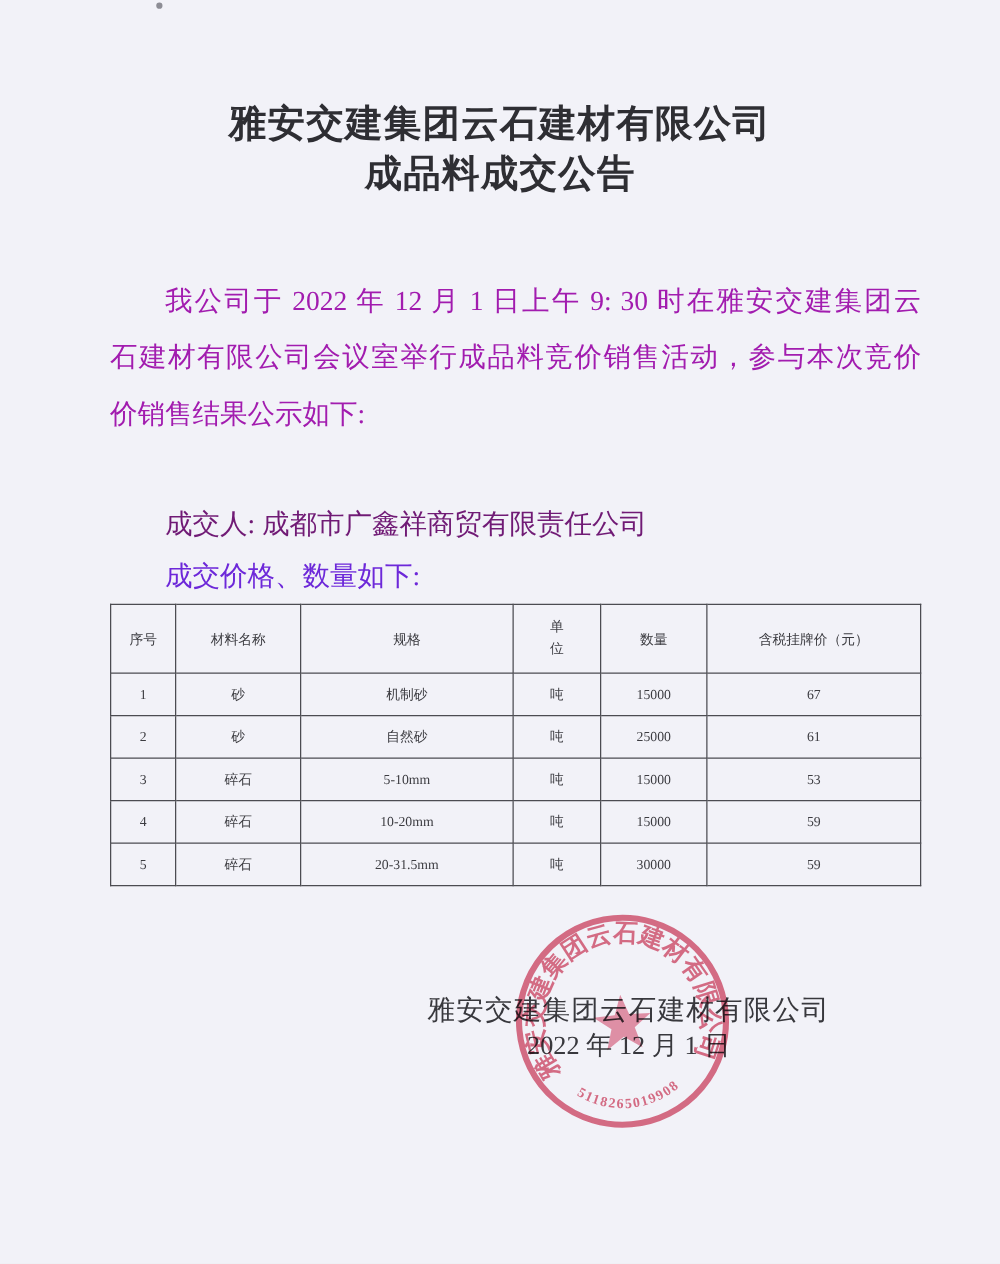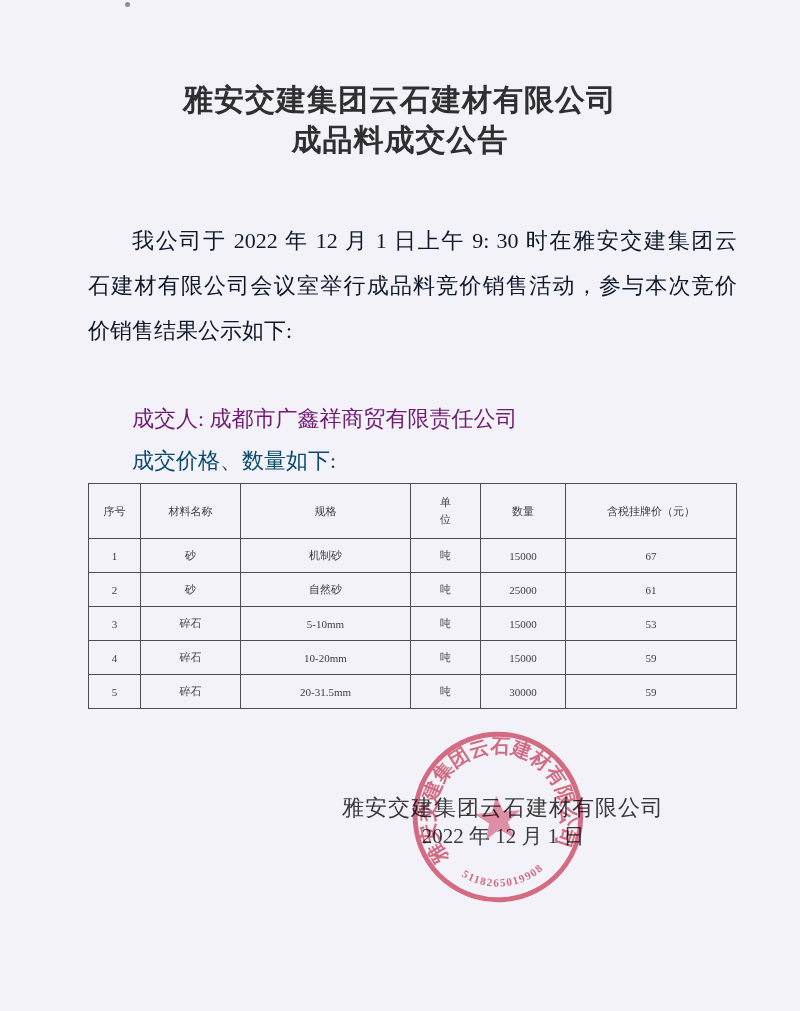--- a/index.html
+++ b/index.html
@@ -18,28 +18,28 @@
   }
   .title{
     position:absolute;left:0;width:800px;margin:0;
     text-align:center;font-size:30px;font-weight:bold;color:#2e2e33;
     letter-spacing:1px;line-height:40px;
   }
   .title.l1{top:80px;}
   .title.l2{top:120px;}
   .body-text{
     position:absolute;left:88px;top:218px;width:649px;
-    font-size:22px;color:#0f172a;
+    font-size:22px;color:#a21caf;
   }
   .pline{line-height:45px;white-space:nowrap;}
   .body-text .pline{white-space:normal;}
   .jl{text-align:justify;text-align-last:justify;}
   .indent{text-indent:2em;}
   .winner{position:absolute;left:88px;top:396px;width:649px;font-size:22px;color:#701a75;text-indent:2em;}
-  .price-intro{position:absolute;left:88px;top:438px;width:649px;font-size:22px;color:#0c4a6e;text-indent:2em;}
+  .price-intro{position:absolute;left:88px;top:438px;width:649px;font-size:22px;color:#6d28d9;text-indent:2em;}
   table.deal{
     position:absolute;left:88px;top:483px;width:648px;
     border-collapse:collapse;table-layout:fixed;
     font-size:11px;color:#3c3c41;
   }
   table.deal th,table.deal td{
     border:1.6px solid #4c4c52;
     text-align:center;vertical-align:middle;
     font-weight:normal;padding:0 2px;
     overflow:hidden;

